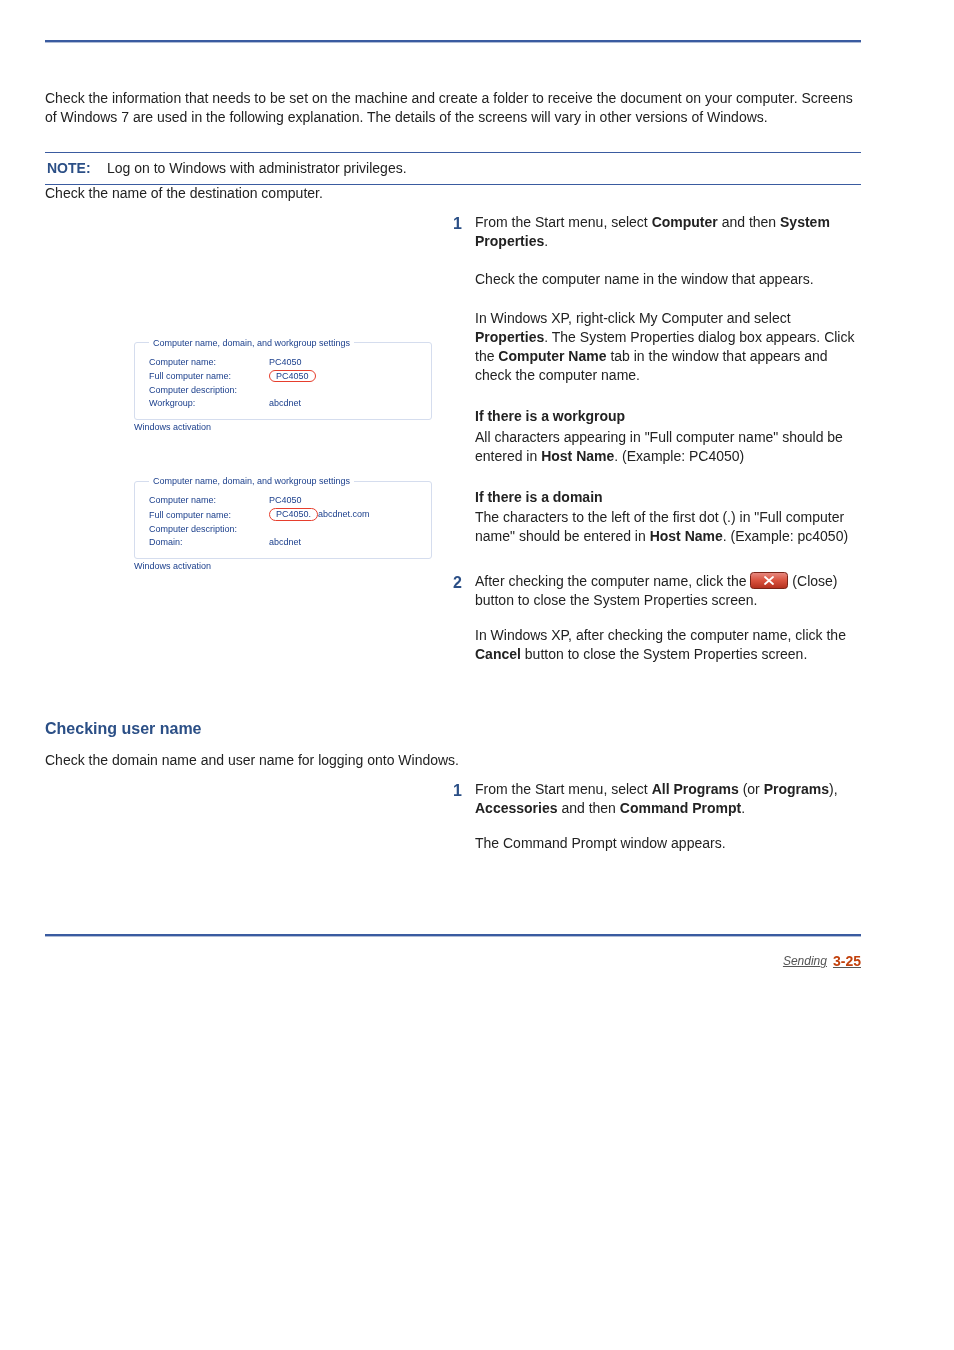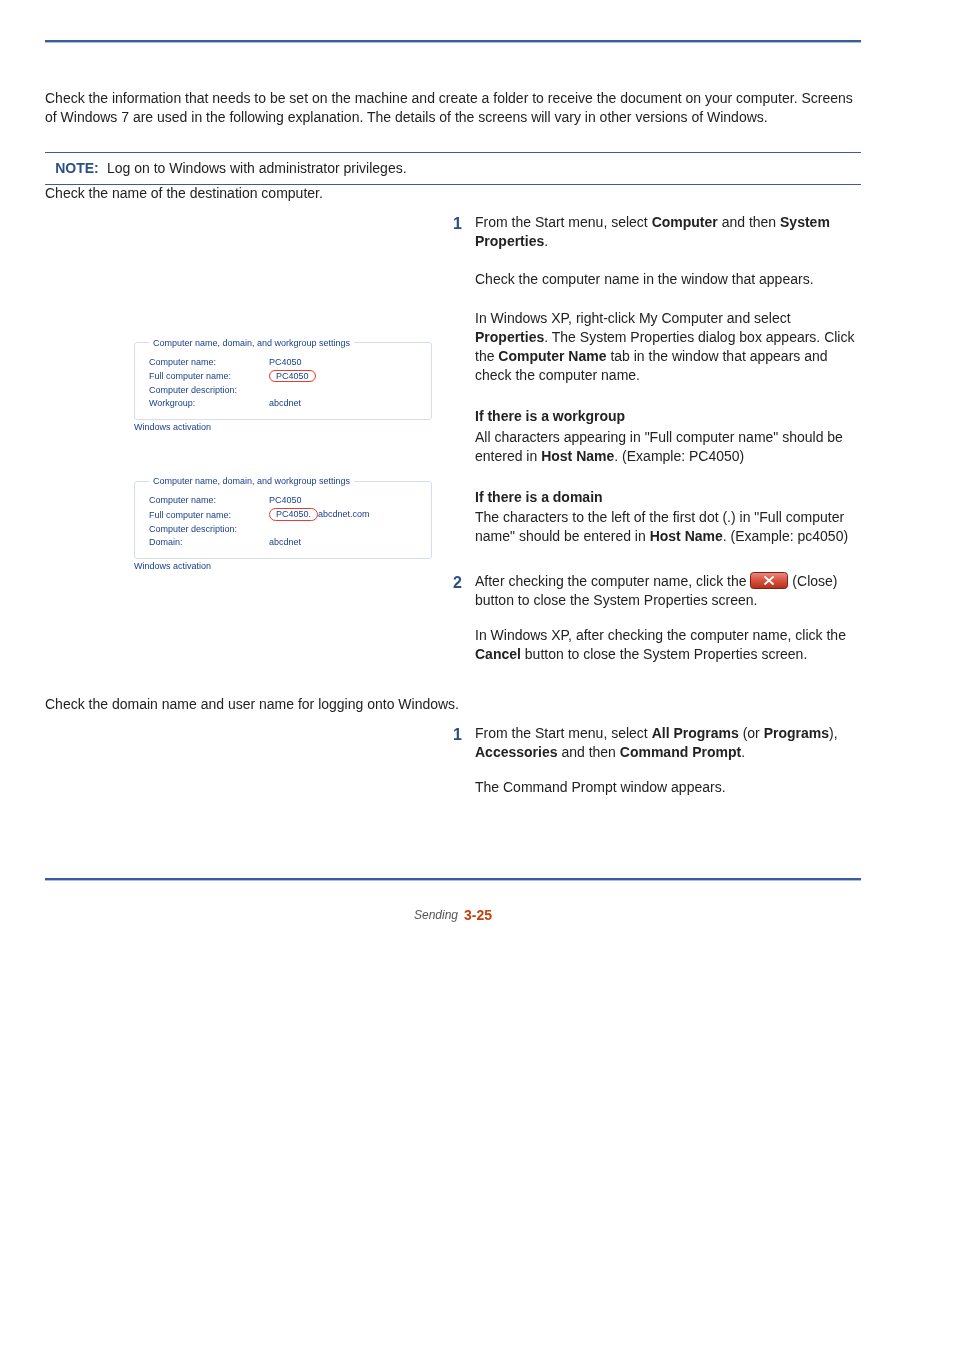--- a/index.html
+++ b/index.html
@@ -33,21 +33,20 @@
   .note-row {
     display: flex;
     align-items: baseline;
   }
   .note-label {
     color: #2b4f86;
     font-weight: bold;
     width: 60px;
     padding-left: 2px;
     font-size: 14px;
-    text-align: center;
   }
   .note-body {
     flex: 1;
     line-height: 1.35;
   }
   .sec-title {
     color: #2b4f86;
     font-weight: bold;
     font-size: 16px;
     margin: 34px 0 14px 0;
@@ -157,26 +156,27 @@
     height:17px;
     vertical-align:-3px;
     position:relative;
   }
   .close-icon svg{position:absolute;inset:0;}
   .foot-line{
     margin-top:8px;
   }
   .page-foot{
     display:flex;
-    justify-content:center;
+    justify-content:flex-end;
     align-items:center;
     font-size:12px;
     font-style:italic;
     color:#555;
-    margin-top:26px;
+    margin-top:16px;
+    text-decoration:underline;
   }
   .page-foot .num{
     color:#c2410c;
     font-style:normal;
     font-weight:bold;
     font-size:14px;
     margin-left:6px;
   }
 </style>
 </head>
@@ -299,20 +299,21 @@
             <div class="aux" style="margin-top:16px;">
               <span>In Windows XP, after checking the computer name, click the </span><span class="bold">Cancel</span><span> button to close the System Properties screen.</span>
             </div>
           </div>
         </div>
       </div>
 
     </div>
   </div>
 
+  <div class="sec-title">Checking user name</div>
   <div class="sec-desc">Check the domain name and user name for logging onto Windows.</div>
 
   <div class="two-col">
     <div class="left"></div>
     <div class="right">
       <div class="step">
         <div class="step-line">
           <div class="num">1</div>
           <div class="body">
             <span>From the Start menu, select </span><span class="bold">All Programs</span><span> (or </span><span class="bold">Programs</span><span>), </span><span class="bold">Accessories</span><span> and then </span><span class="bold">Command Prompt</span><span>.</span>

